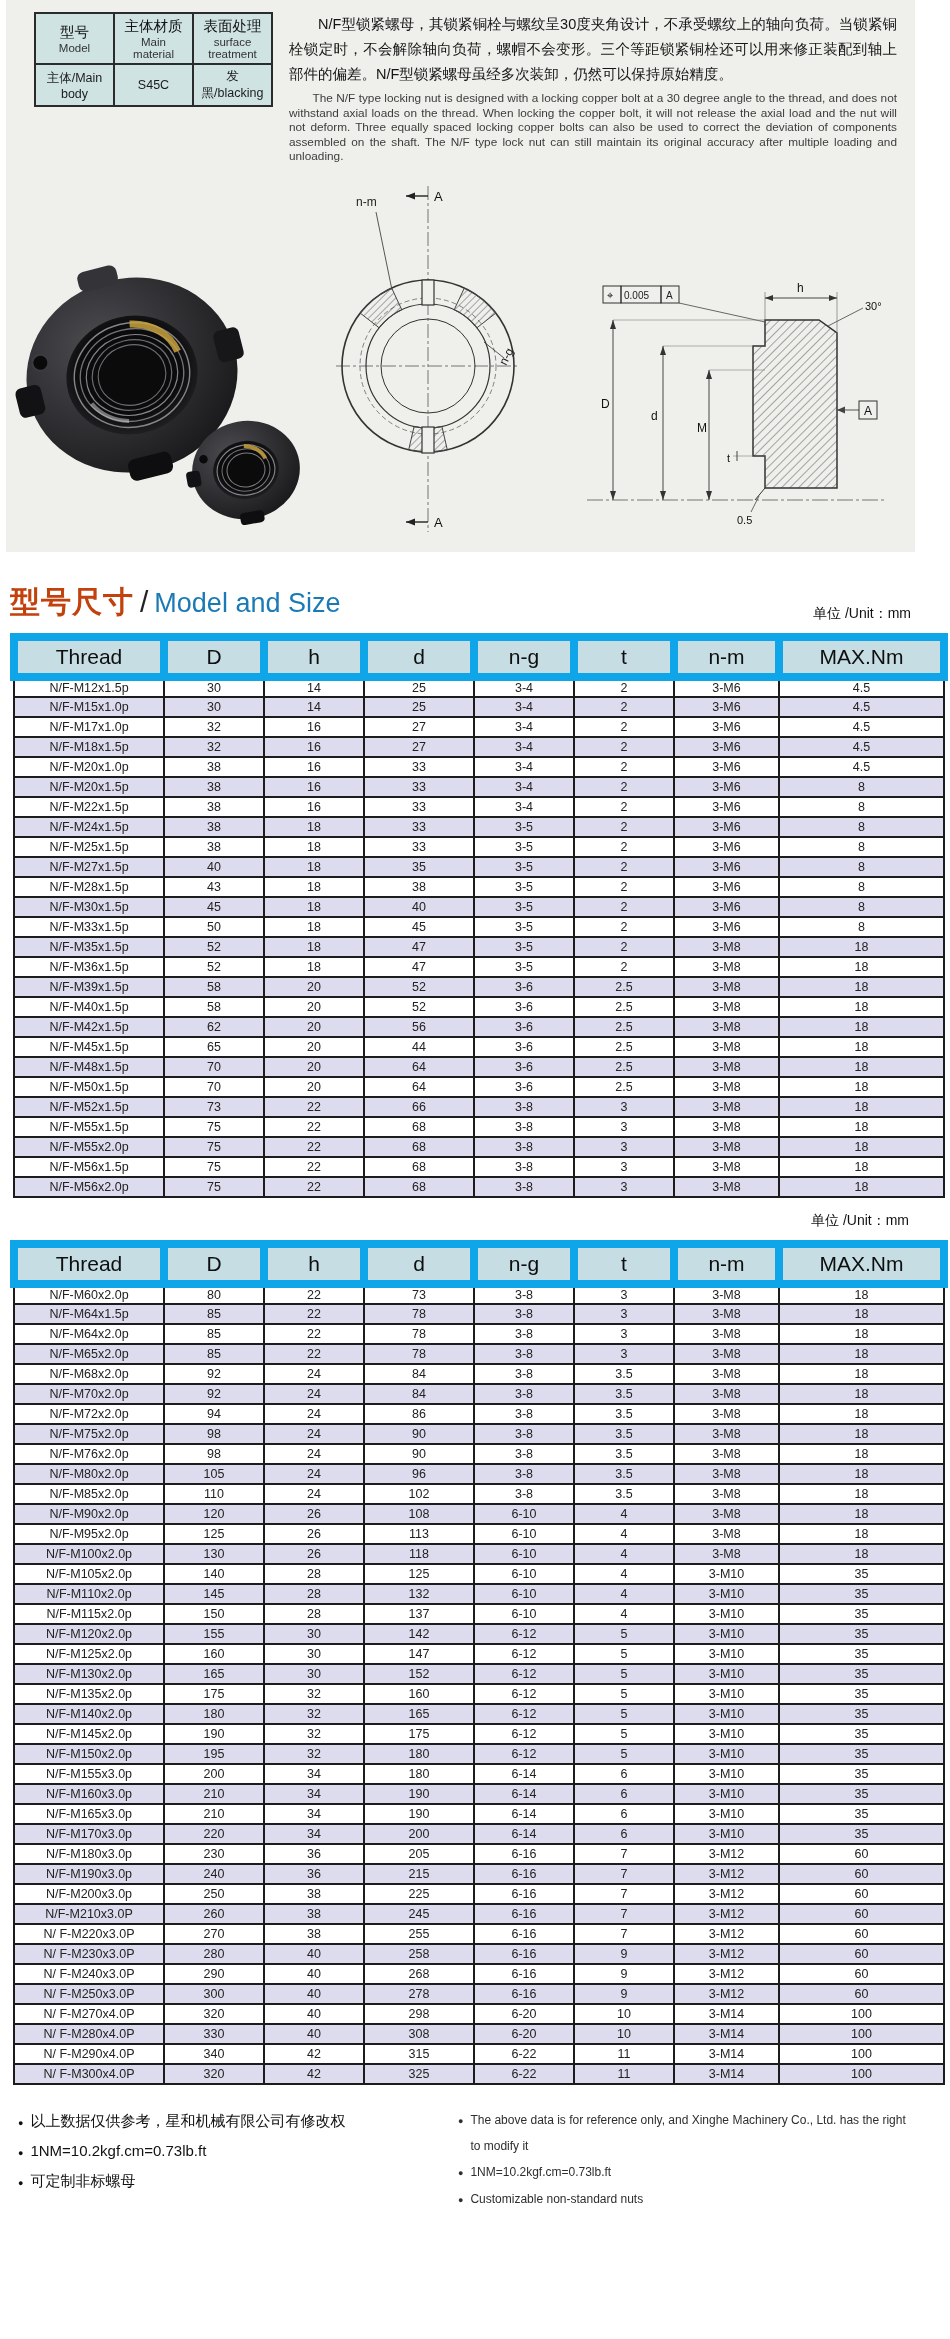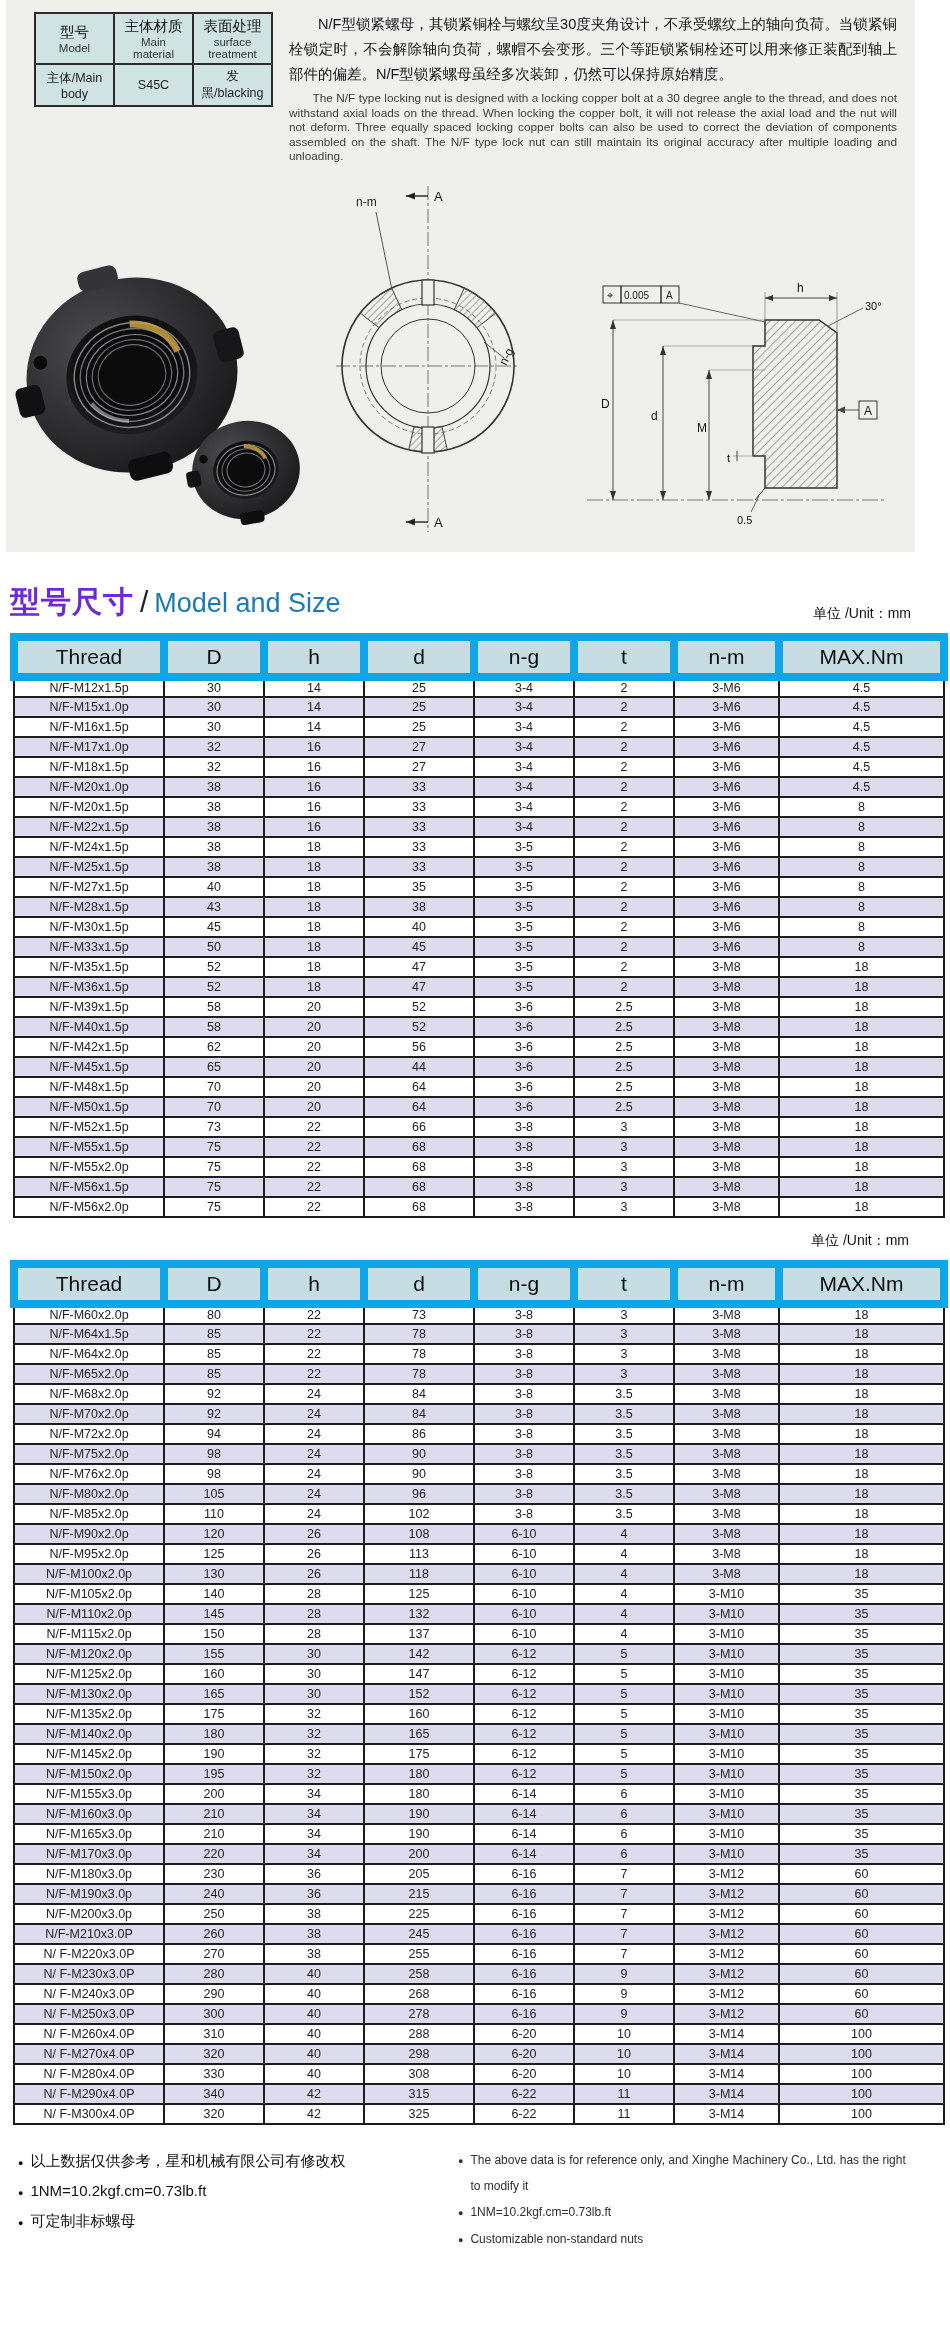--- a/index.html
+++ b/index.html
@@ -56,21 +56,21 @@
 
   
   .section-head {
     margin: 0 10px;
     padding-top: 30px;
     display: flex;
     align-items: flex-end;
     justify-content: space-between;
   }
   .sec-title { line-height: 40px; }
-  .t-zh { font-size: 30px; font-weight: 700; color: #6d28d9; letter-spacing: 1px; }
+  .t-zh { font-size: 30px; font-weight: 700; color: #c2410c; letter-spacing: 1px; }
   .t-sl { font-size: 30px; font-weight: 300; color: #222; padding: 0 6px; }
   .t-en { font-size: 27px; color: #1a7ab5; }
   .unit { font-size: 14px; color: #111; padding-bottom: 4px; }
   .unit2 { text-align: right; margin: 14px 12px 6px 0; }
 
   
   .size-table {
     width: 930px;
     margin: 6px 10px 0 10px;
     border-collapse: collapse;
@@ -345,30 +345,20 @@
           <td>N/F-M15x1.0p</td>
           <td>30</td>
           <td>14</td>
           <td>25</td>
           <td>3-4</td>
           <td>2</td>
           <td>3-M6</td>
           <td>4.5</td>
         </tr>
         <tr>
-          <td>N/F-M16x1.5p</td>
-          <td>30</td>
-          <td>14</td>
-          <td>25</td>
-          <td>3-4</td>
-          <td>2</td>
-          <td>3-M6</td>
-          <td>4.5</td>
-        </tr>
-        <tr>
           <td>N/F-M17x1.0p</td>
           <td>32</td>
           <td>16</td>
           <td>27</td>
           <td>3-4</td>
           <td>2</td>
           <td>3-M6</td>
           <td>4.5</td>
         </tr>
         <tr>
@@ -981,30 +971,20 @@
         </tr>
         <tr>
           <td>N/ F-M250x3.0P</td>
           <td>300</td>
           <td>40</td>
           <td>278</td>
           <td>6-16</td>
           <td>9</td>
           <td>3-M12</td>
           <td>60</td>
-        </tr>
-        <tr>
-          <td>N/ F-M260x4.0P</td>
-          <td>310</td>
-          <td>40</td>
-          <td>288</td>
-          <td>6-20</td>
-          <td>10</td>
-          <td>3-M14</td>
-          <td>100</td>
         </tr>
         <tr>
           <td>N/ F-M270x4.0P</td>
           <td>320</td>
           <td>40</td>
           <td>298</td>
           <td>6-20</td>
           <td>10</td>
           <td>3-M14</td>
           <td>100</td>

